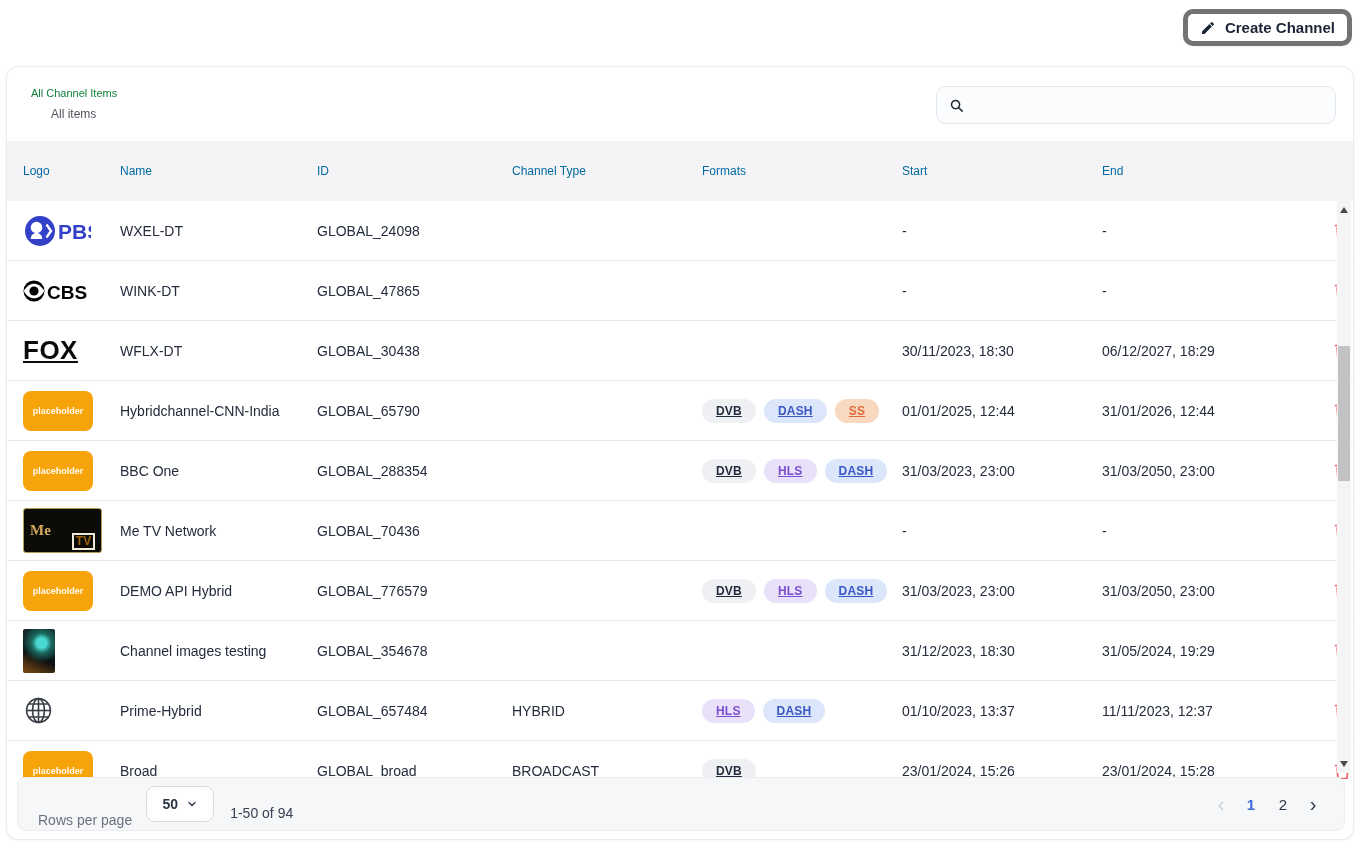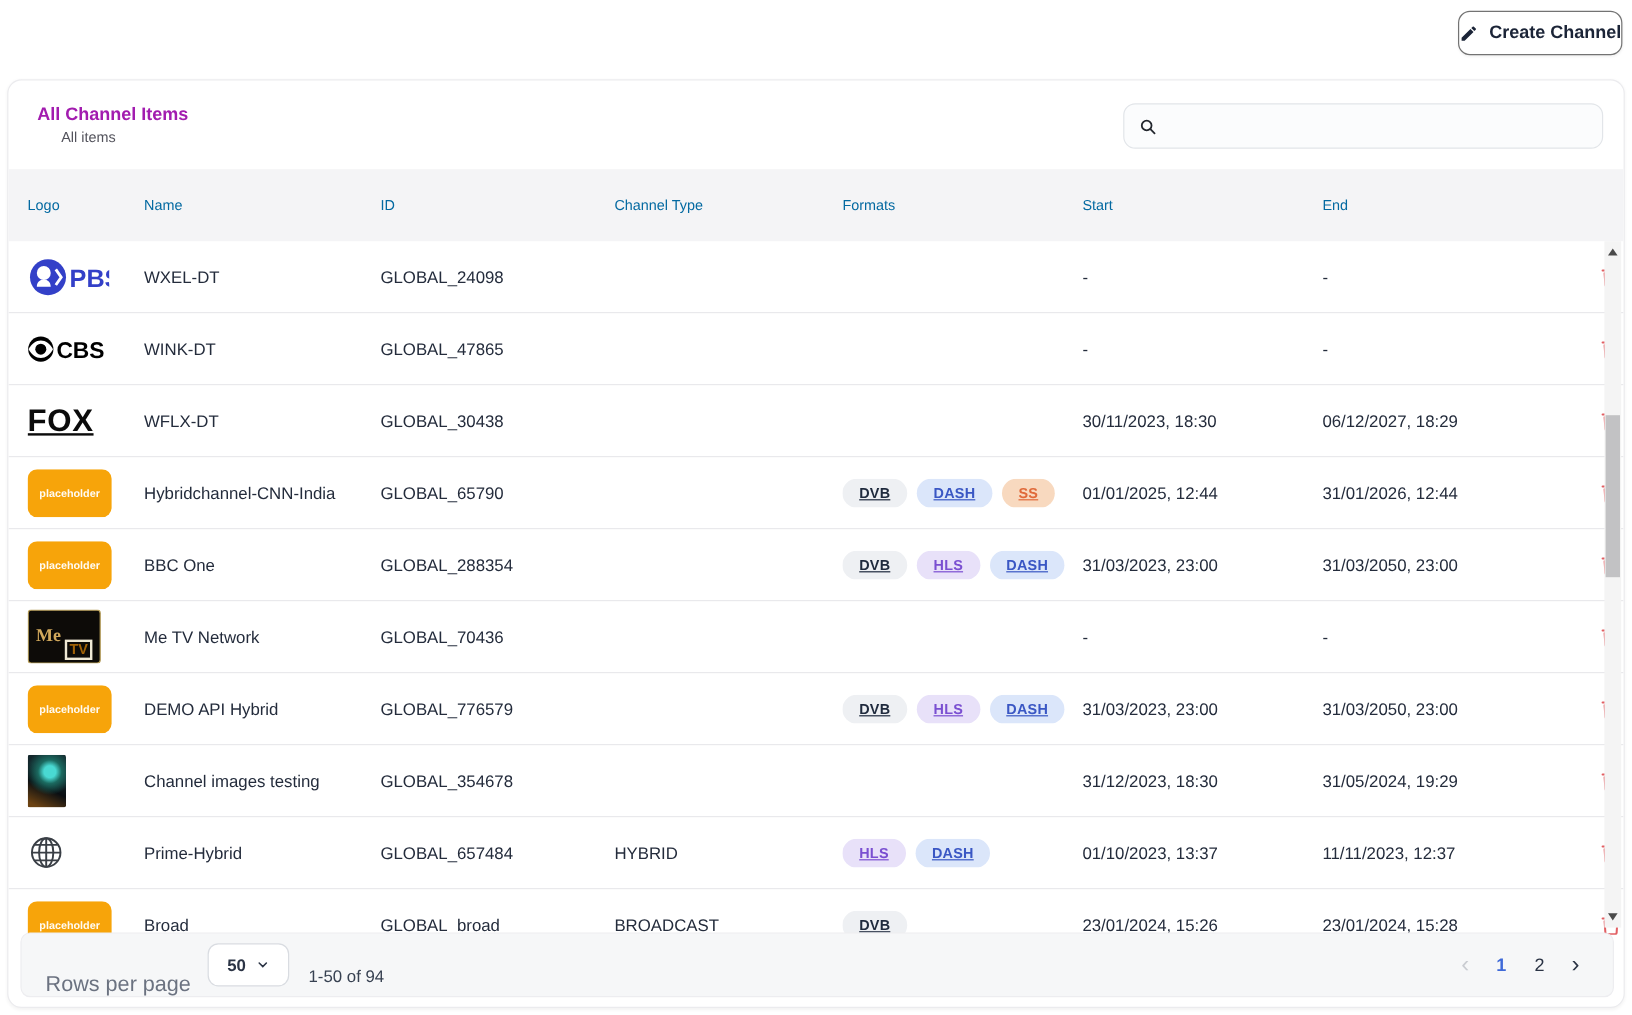--- a/index.html
+++ b/index.html
@@ -2,32 +2,32 @@
 <html><head>
 <meta charset="utf-8">
 <style>
   * { box-sizing: border-box; margin: 0; padding: 0; }
   html,body { width:1360px; height:846px; overflow:hidden; background:#fff;
     font-family:"Liberation Sans", sans-serif; color:#242c3c; }
 
   
   .topbar { position:absolute; left:0; top:0; width:1360px; height:60px; }
   .page-title { position:absolute; left:16px; top:14px; font-size:23px; font-weight:bold; color:#0c0d0f; letter-spacing:0.2px; }
-  .create-btn { position:absolute; right:8px; top:9px; height:37px; padding:0 0;
-    display:flex; align-items:center; gap:9px; background:#fff; border:1px solid #737373;
+  .create-btn { position:absolute; right:8px; top:9px; height:37px; padding:0 12px;
+    display:flex; align-items:center; gap:9px; background:#fff; border:5px solid #737373;
     border-radius:10px; box-shadow:0 1px 2px rgba(0,0,0,.05); cursor:pointer;
     font-family:"Liberation Sans", sans-serif; font-size:15px; font-weight:bold; color:#1b2437; }
 
   
   .card { position:absolute; left:6px; top:66px; width:1348px; height:774px;
     background:#fff; border:1px solid #ebebee; border-radius:12px;
     box-shadow:0 1px 3px rgba(0,0,0,.05); overflow:hidden; }
 
   .card-head { position:absolute; left:0; top:0; width:100%; height:74px; }
-  .panel-title { position:absolute; left:24px; top:20px; font-size:15px; font-weight:bold; color:#a21caf; }
+  .panel-title { position:absolute; left:24px; top:20px; font-size:11px; font-weight:normal; color:#15803d; }
   .panel-sub   { position:absolute; left:24px; top:40px; font-size:12px; color:#52525b;margin-left:20px; }
   .search { position:absolute; right:17px; top:19px; width:400px; height:38px;
     background:#fbfcfd; border:1px solid #e2e5e9; border-radius:10px;
     display:flex; align-items:center; padding:0 12px; gap:8px; }
   .search input { border:none; outline:none; background:transparent; flex:1;
     font-family:"Liberation Sans", sans-serif; font-size:14px; color:#242c3c; }
 
   
   .grid-cols { display:grid; grid-template-columns:97px 197px 195px 190px 200px 200px 194px 1fr;
     align-items:center; padding-left:16px; }
@@ -42,42 +42,42 @@
   .trash { background:none; border:none; cursor:pointer; padding:4px; }
   .del { text-align:left; padding-left:34px; }
 
   
   .logo-wrap { display:flex; align-items:center; }
   .logo-placeholder { width:70px; height:40px; background:#f7a40a; border-radius:8px;
     display:flex; align-items:center; justify-content:center;
     color:rgba(255,255,255,.95); font-size:9px; font-weight:bold; }
   .logo-fox { font-size:26px; font-weight:900; letter-spacing:.5px; color:#0b0b0b;text-decoration:underline; }
   .logo-metv { background:#0d0b08; border:1px solid #b49b55; border-radius:3px;
-    padding:1px 6px 2px 6px; display:inline-flex; align-items:center; gap:3px; }
+    padding:1px 6px 2px 6px; display:inline-flex; align-items:center; gap:21px; }
   .metv-me { font-family:"Liberation Serif", serif; font-weight:bold; font-size:15px; color:#d2a95c; }
   .metv-tv { font-size:12px; font-weight:bold; color:#a16207; border:2px solid #efe9d5; padding:0 2px; line-height:13px;margin-top:23px; }
   .logo-art { width:32px; height:44px; border-radius:2px;
     background:
       radial-gradient(circle at 58% 32%, #49d9d2 0 14%, #1b6a60 28%, rgba(0,0,0,0) 55%),
       linear-gradient(205deg, #13262b 35%, #0a0e12 60%, #6b4212 92%);
   }
 
   
   .scrollbar { position:absolute; right:2px; top:134px; width:14px; height:572px; background:#f4f4f4; }
   .sb-up, .sb-down { position:absolute; left:0; width:14px; height:14px; display:flex; align-items:center; justify-content:center; cursor:pointer; }
   .sb-up { top:2px; } .sb-down { bottom:2px; }
   .sb-up::after { content:""; border-left:4px solid transparent; border-right:4px solid transparent; border-bottom:6px solid #4a4a4a; }
   .sb-down::after { content:""; border-left:4px solid transparent; border-right:4px solid transparent; border-top:6px solid #4a4a4a; }
   .sb-thumb { position:absolute; left:1px; top:145px; width:12px; height:135px; background:#c2c2c4; }
 
   
   .pagination { position:absolute; left:10px; bottom:8px; width:1328px; height:54px;
     background:#f6f7f8; border:1px solid #ededf0; border-radius:8px;
     display:flex; align-items:center; padding:0 20px; }
-  .rpp-label { font-size:18px; color:#6b7280;margin-top:32px; }
+  .rpp-label { font-size:14px; color:#6b7280;margin-top:32px; }
   .rpp-select { margin-left:14px; height:36px; min-width:68px; background:#fff;
     border:1px solid #d9dce1; border-radius:9px; display:flex; align-items:center;
     justify-content:center; gap:8px; padding:0 12px; cursor:pointer;
     font-size:14px; font-weight:bold; color:#2b3445; }
   .range { margin-left:16px; font-size:14px; color:#374151;margin-top:17px; }
   .pages { margin-left:auto; display:flex; align-items:center; gap:6px; }
   .pg-btn { background:none; border:none; cursor:pointer; font-family:"Liberation Sans", sans-serif;
     font-size:15px; color:#2b3445; width:26px; height:26px; border-radius:6px; }
   .pg-btn.active { color:#3f6ad8; font-weight:bold; }
   .nav { background:none; border:none; cursor:pointer; font-size:20px; line-height:20px;

